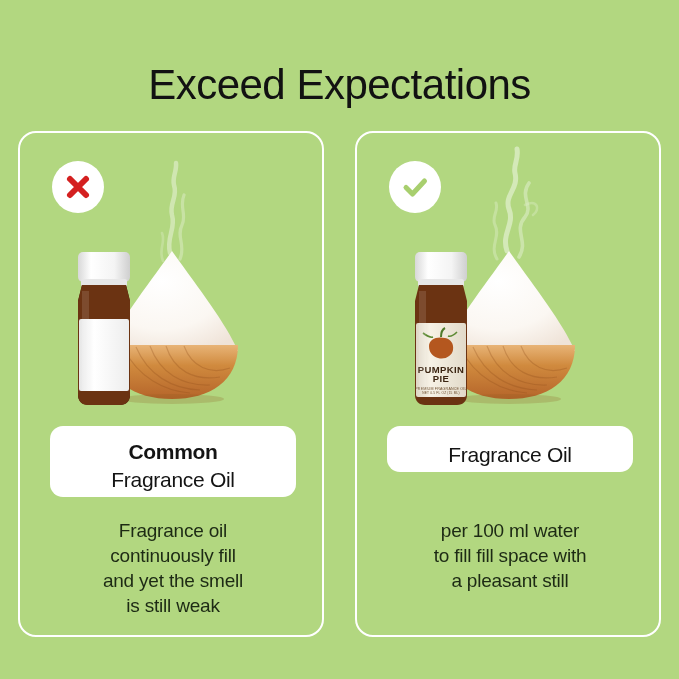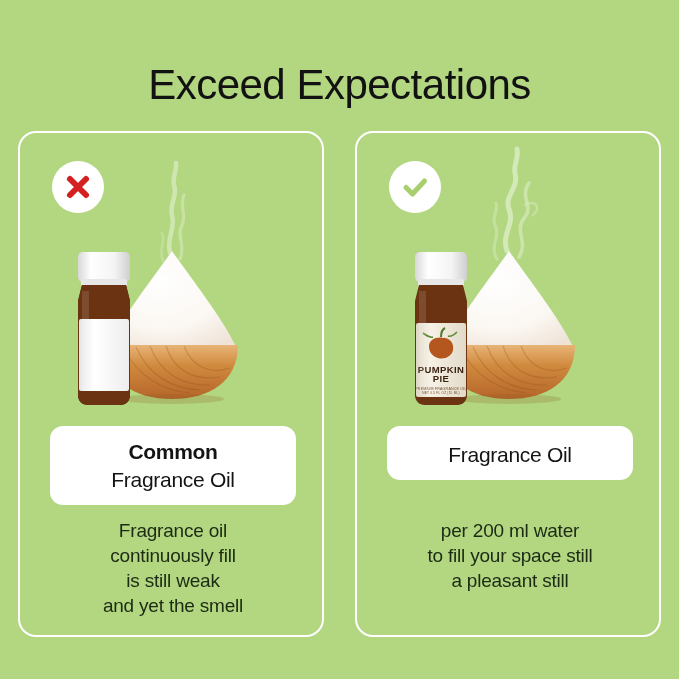--- a/index.html
+++ b/index.html
@@ -78,21 +78,21 @@
 
   
   .nameplate {
     position: absolute;
     left: 30px;
     top: 293px;
     width: 246px;
     box-sizing: border-box;
     background: #ffffff;
     border-radius: 13px;
-    padding: 14px 10px 12px;
+    padding: 14px 10px 4px;
     text-align: center;
   }
   .nameplate .brand {
     font-size: 21px;
     font-weight: 700;
     color: #141414;
     letter-spacing: -0.3px;
     line-height: 1.18;
   }
   .nameplate .product {
@@ -200,22 +200,22 @@
     </div>
 
     <div class="nameplate">
       <div class="brand">Common</div>
       <div class="product">Fragrance Oil</div>
     </div>
 
     <div class="description">
       <div>Fragrance oil</div>
       <div>continuously fill</div>
+      <div>and yet the smell</div>
       <div>is still weak</div>
-      <div>and yet the smell</div>
     </div>
   </div>
 
   <div class="card">
 
     <div class="scene">
       <svg width="302" height="290" viewBox="0 0 302 290">
         <defs>
           <linearGradient id="rWoodA" x1="0" y1="0" x2="0" y2="1">
             <stop offset="0%" stop-color="#e8b477"></stop>
@@ -287,19 +287,19 @@
       <svg width="34" height="34" viewBox="0 0 34 34">
         <path d="M8 17.5 L14.5 24 L26.5 11" stroke="#a8cf6e" stroke-width="5" fill="none" stroke-linecap="round" stroke-linejoin="round"></path>
       </svg>
     </div>
 
     <div class="nameplate">
       <div class="product">Fragrance Oil</div>
     </div>
 
     <div class="description">
-      <div>per 200 ml water</div>
-      <div>to fill your space still</div>
+      <div>per 100 ml water</div>
+      <div>to fill fill space with</div>
       <div>a pleasant still</div>
     </div>
   </div>
 
 </div>
 
 </body></html>

